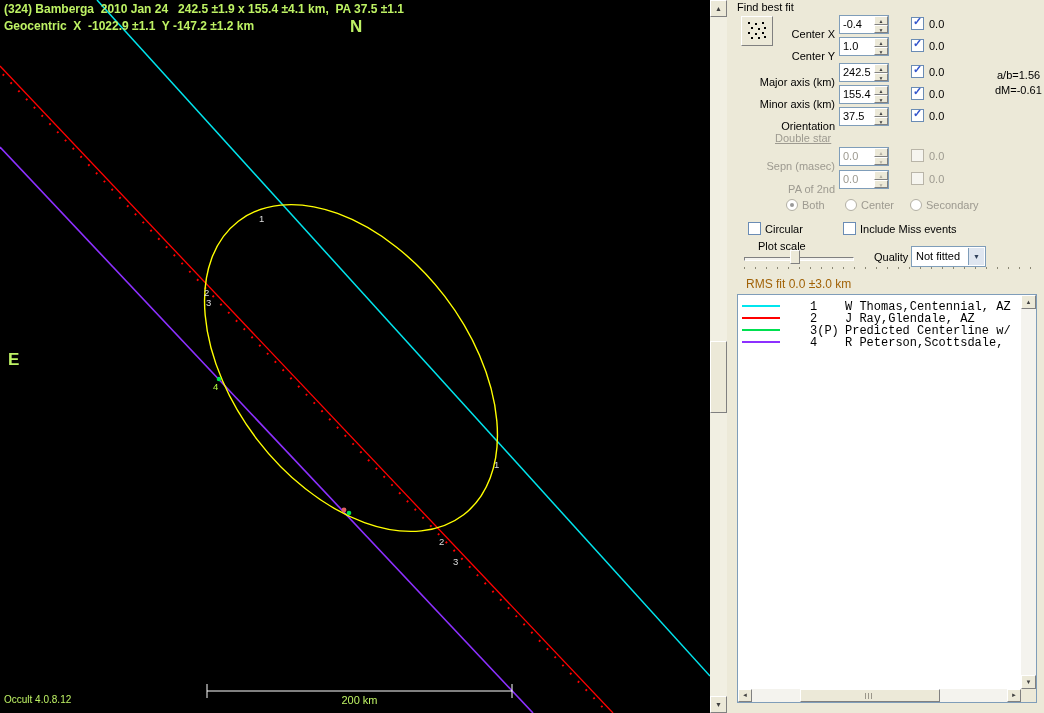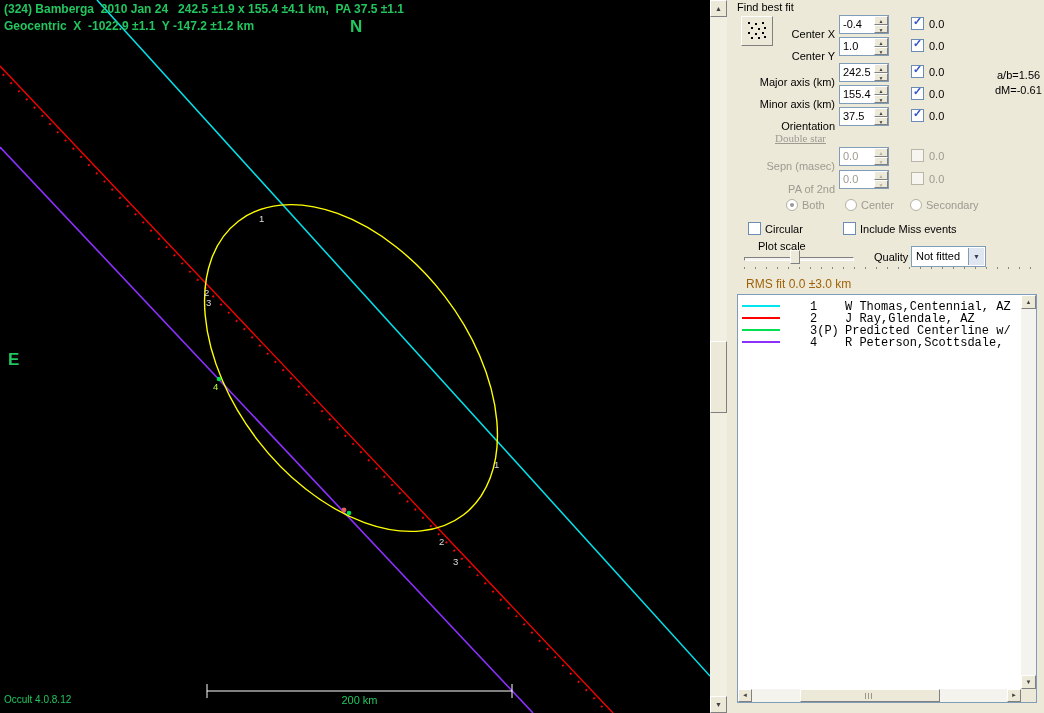--- a/index.html
+++ b/index.html
@@ -1,21 +1,21 @@
 <!DOCTYPE html>
 <html><head>
 <meta charset="utf-8">
 <style>
   * { margin:0; padding:0; box-sizing:border-box; }
   html,body { width:1044px; height:713px; overflow:hidden; }
   body { position:relative; font-family:"Liberation Sans",sans-serif; background:#ece9d8; }
 
   
   #plot-area { position:absolute; left:0; top:0; width:710px; height:713px; background:#000; }
-  .ctext { position:absolute; color:#22c55e; white-space:pre; }
+  .ctext { position:absolute; color:#bef264; white-space:pre; }
   #title1 { left:4px; top:2px;  font-size:12px; font-weight:bold; }
   #title2 { left:4px; top:19px; font-size:12px; font-weight:bold; }
   #north  { left:350px; top:17px; font-size:17px; font-weight:bold; }
   #east   { left:8px;  top:350px; font-size:17px; font-weight:bold; }
   #version { left:4px; top:694px; font-size:10px; }
   #scalelabel { left:207px; top:694px; width:305px; text-align:center; font-size:11px; }
   svg text.mk { fill:#dedede; font:9.5px "Liberation Sans",sans-serif; }
 
   
   #main-vscroll { position:absolute; left:710px; top:0; width:17px; height:713px; background:#f1efe2; }
@@ -43,21 +43,21 @@
   .cb { position:absolute; width:13px; height:13px; background:#fff; border:1px solid #6a8cb5; }
   .cb.disabled { border-color:#b9b5a8; background:#f6f5ef; }
   .cb .chk { position:absolute; top:-3px; left:1px; font-style:normal; font-weight:bold;
              font-size:11px; color:#3355cc; }
 
   .radio { position:absolute; width:12px; height:12px; border-radius:50%; background:#fff;
            border:1px solid #b3b0a4; }
   .radio.sel::after { content:""; position:absolute; top:3px; left:3px; width:4px; height:4px;
                       border-radius:50%; background:#9a9a9a; }
 
-  .link-disabled { text-decoration:underline;font-family:Liberation Serif, serif; }
+  .link-disabled { text-decoration:underline; }
 
   .slider-track { position:absolute; height:4px; background:#f4f3ee;
                   border:1px solid; border-color:#808080 #fff #fff #808080; }
   .slider-thumb { position:absolute; width:10px; height:14px; background:#ece9d8;
                   border:1px solid; border-color:#fff #808080 #808080 #fff; }
   .slider-ticks { position:absolute; height:2px;
                   background:repeating-linear-gradient(90deg,#8a8774 0 1px,transparent 1px 11px); }
 
   .dropdown { position:absolute; width:75px; height:21px; background:#fff; border:1px solid #7f9db9;
               font-size:11px; }

